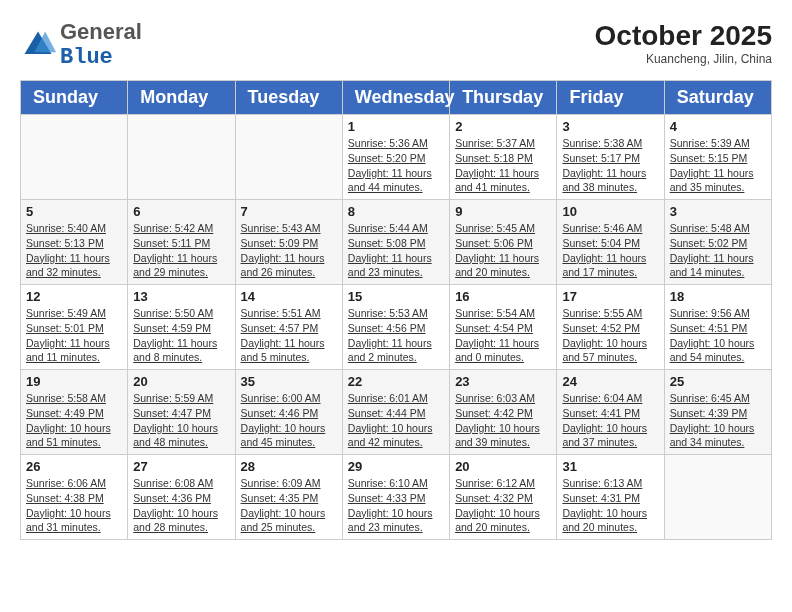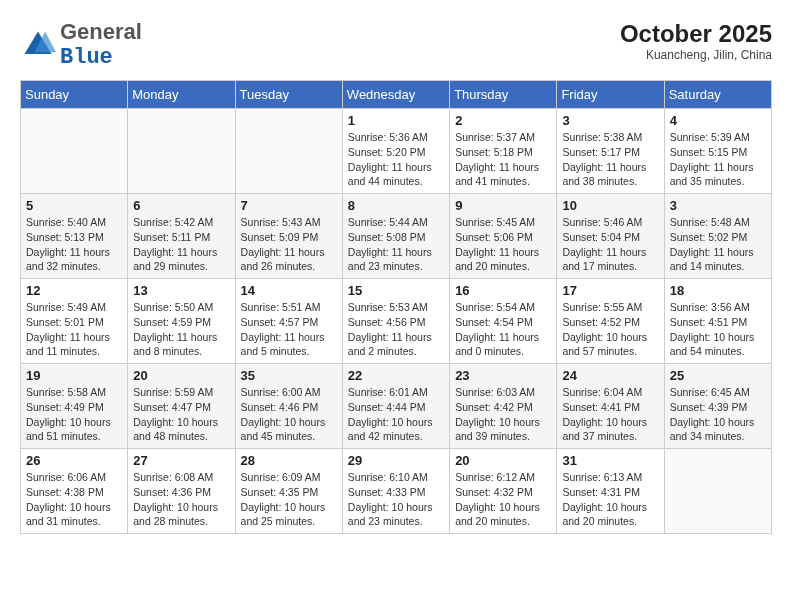--- a/index.html
+++ b/index.html
@@ -29,41 +29,41 @@
     .logo-blue { color: #1a5fa8; font-family: Liberation Mono, monospace; }
     .logo-icon {
       width: 36px;
       height: 36px;
       margin-right: 4px;
     }
     .title-section {
       text-align: right;
     }
     .month-title {
-      font-size: 24px;
+      font-size: 28px;
       font-weight: bold;
       color: #222;
     }
     .location {
       font-size: 12px;
       color: #444;
     }
     table {
       width: 100%;
       border-collapse: collapse;
       table-layout: fixed;
     }
     thead tr {
       background-color: #3a6bbf;
       color: white;
     }
     thead th {
-      padding: 6px 4px;
-      font-size: 13px;
-      font-weight: normal;
+      padding: 6px 12px;
+      font-size: 18px;
+      font-weight: bold;
       text-align: left;
       border: 1px solid #ccc;
     }
     tbody tr {
       border: 1px solid #ccc;
     }
     tbody td {
       vertical-align: top;
       padding: 4px 5px;
       font-size: 10.5px;
@@ -77,20 +77,21 @@
     }
     .day-num {
       font-size: 13px;
       font-weight: bold;
       color: #222;
       display: block;
       margin-bottom: 2px;
     }
     .day-info {
       line-height: 1.4;
+      text-decoration: underline;
     }
     .empty-cell {
       background: #f9f9f9;
     }
   </style>
 </head>
 <body>
 
 <div class="header">
   <div class="logo">
@@ -262,21 +263,21 @@
         <span class="day-num">17</span>
         <div class="day-info">
           <span>Sunrise: 5:55 AM</span><br>
           <span>Sunset: 4:52 PM</span><br>
           <span>Daylight: 10 hours and 57 minutes.</span>
         </div>
       </td>
         <td>
         <span class="day-num">18</span>
         <div class="day-info">
-          <span>Sunrise: 3:56 AM</span><br>
+          <span>Sunrise: 9:56 AM</span><br>
           <span>Sunset: 4:51 PM</span><br>
           <span>Daylight: 10 hours and 54 minutes.</span>
         </div>
       </td>
       </tr>
       <tr>
         <td>
         <span class="day-num">19</span>
         <div class="day-info">
           <span>Sunrise: 5:58 AM</span><br>

